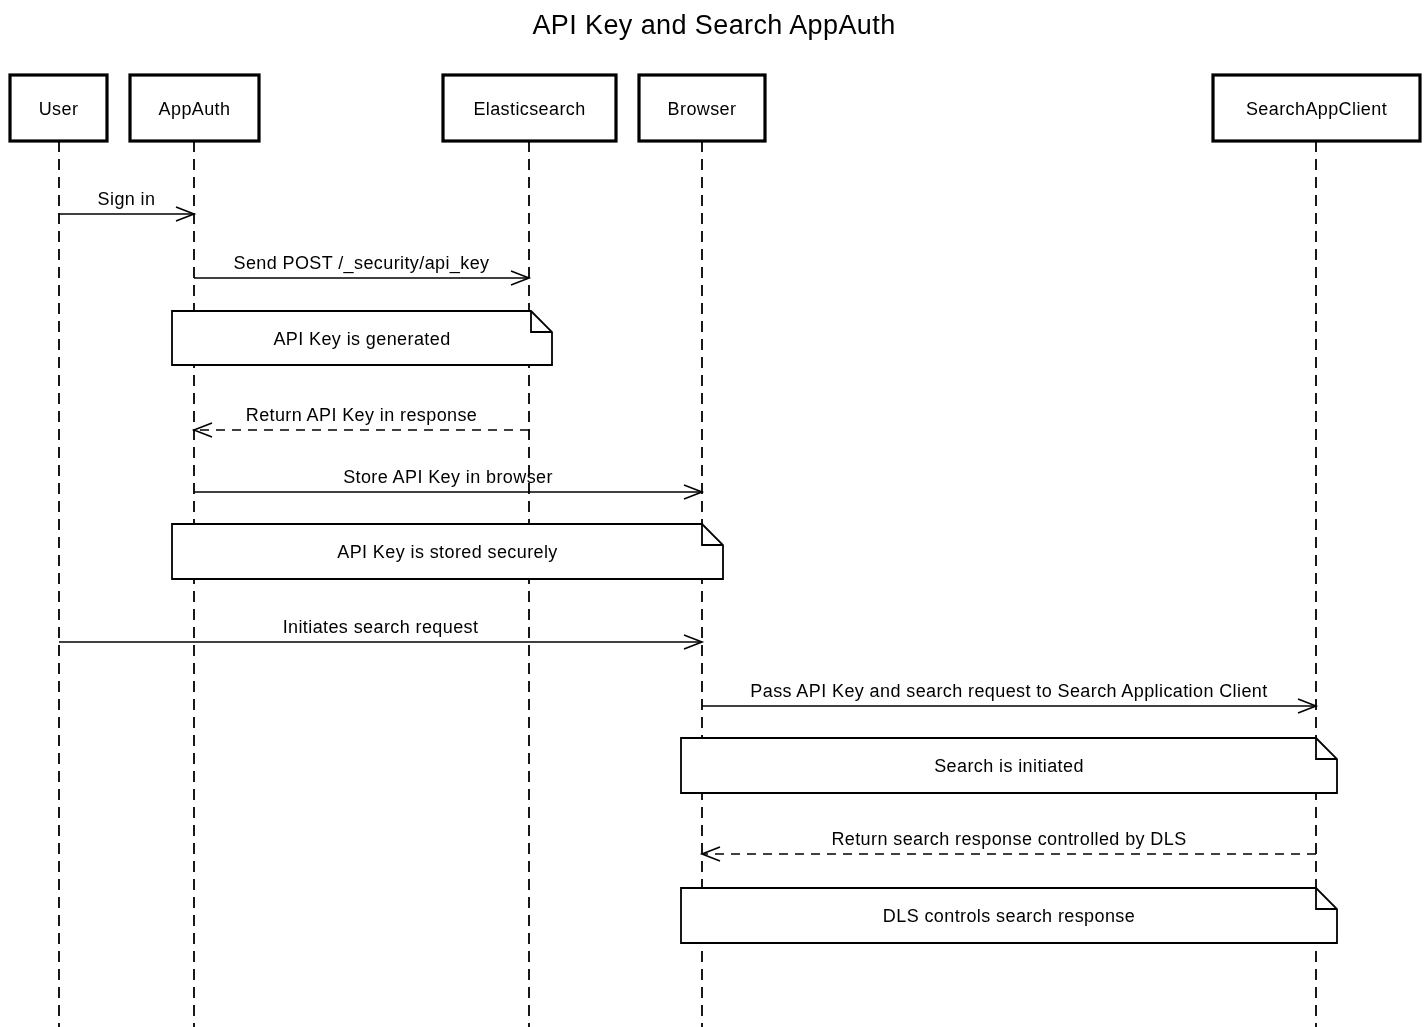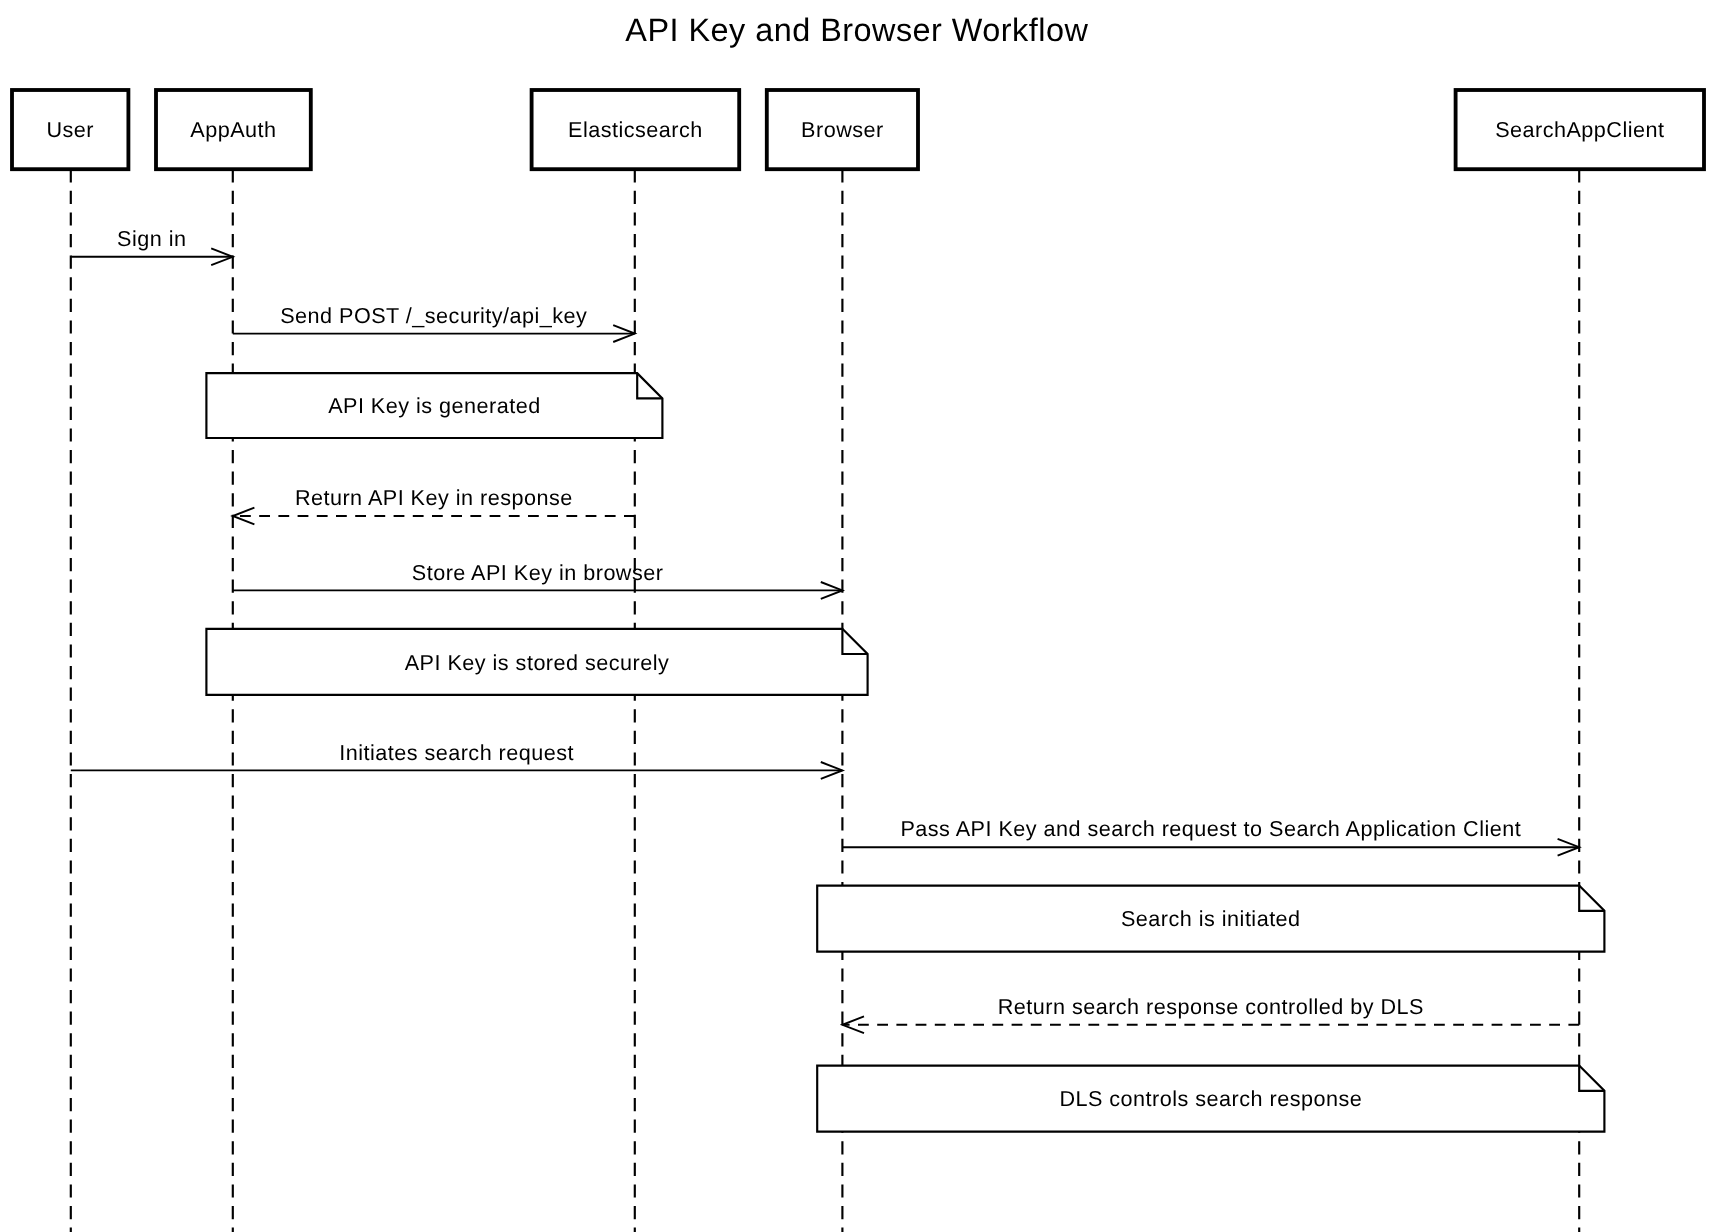--- a/index.html
+++ b/index.html
@@ -86,21 +86,21 @@
     font-size: 18px;
     letter-spacing: 0.4px;
     fill: var(--ink, #000000);
     text-anchor: middle;
   }
 </style>
 </head>
 <body>
 
 <div class="canvas">
-  <div class="title">API Key and Browser Workflow</div>
+  <div class="title">API Key and Search AppAuth</div>
   <svg id="diagram-svg" class="diagram" width="1428" height="1027" viewBox="0 0 1428 1027" xmlns="http://www.w3.org/2000/svg">
       <line x1="59" y1="141" x2="59" y2="1027" class="lifeline"></line>
       <line x1="194" y1="141" x2="194" y2="1027" class="lifeline"></line>
       <line x1="529" y1="141" x2="529" y2="1027" class="lifeline"></line>
       <line x1="702" y1="141" x2="702" y2="1027" class="lifeline"></line>
       <line x1="1316" y1="141" x2="1316" y2="1027" class="lifeline"></line>
       <rect x="10" y="75" width="97" height="66" class="actor-box"></rect>
       <text x="58.5" y="114.5" class="actor-label">User</text>
       <rect x="130" y="75" width="129" height="66" class="actor-box"></rect>
       <text x="194.5" y="114.5" class="actor-label">AppAuth</text>

